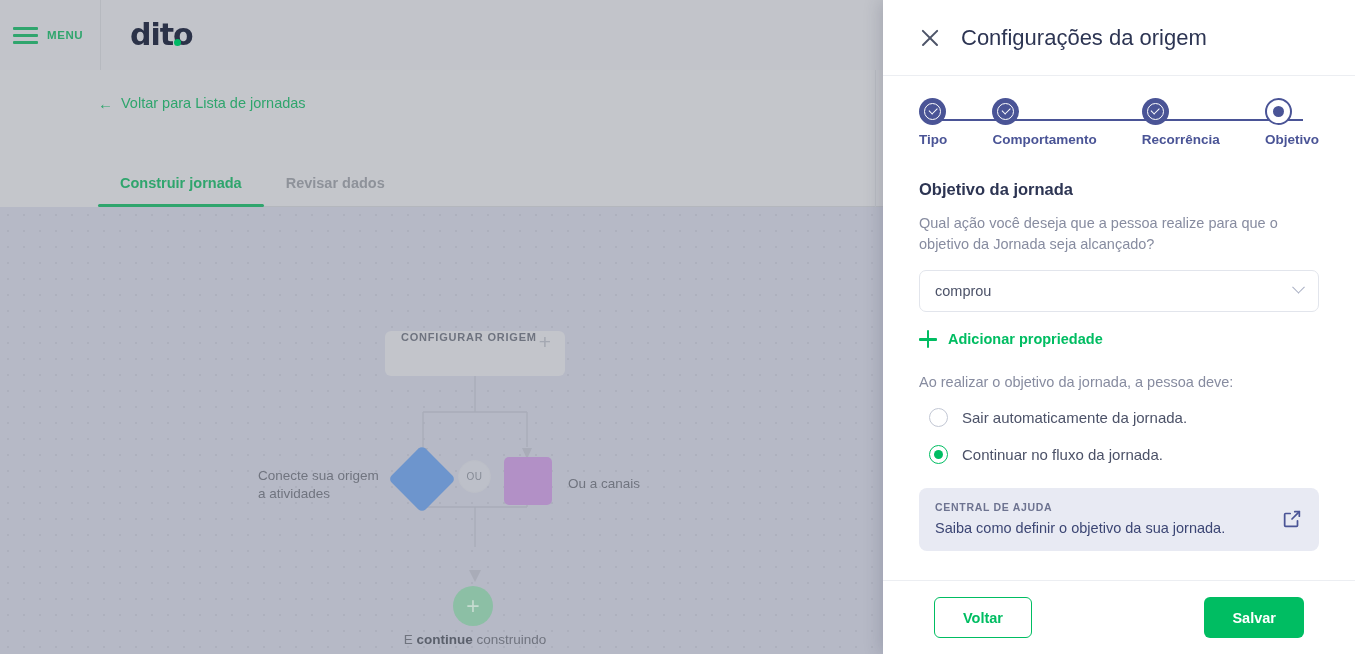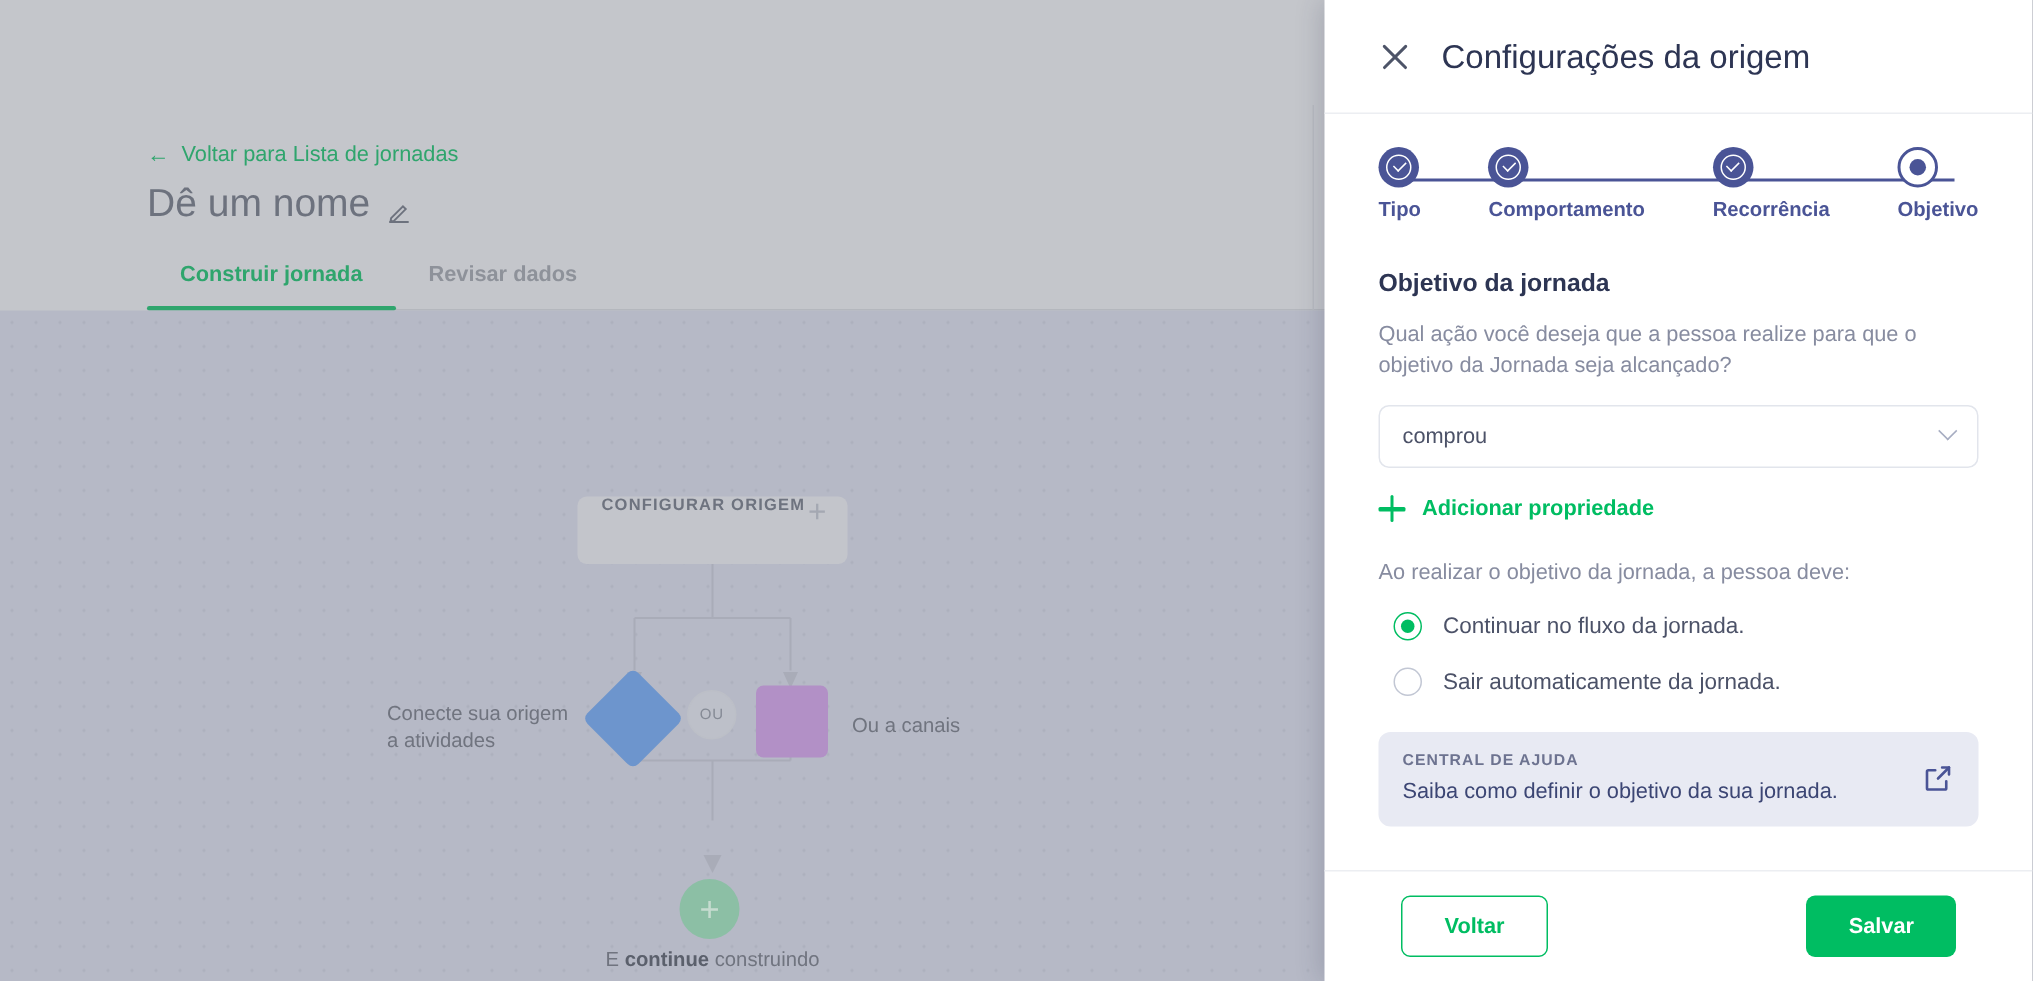--- a/index.html
+++ b/index.html
@@ -482,36 +482,41 @@
     min-width: 96px;
   }
 </style>
 </head>
 <body>
 
 <div id="app">
 
   <div class="bg-app">
 
+    <div class="topbar">
+      <div class="menu-zone">
+        <div class="hamburger">
+          <span></span>
+            <span></span>
+            <span></span>
+        </div>
+        <div class="menu-label">MENU</div>
+      </div>
+      <div class="brand">
+        <span>dito</span>
+        <span class="dot"></span>
+      </div>
+    </div>
 
     <div class="page-head">
       <div class="back-link">
         <span class="back-arrow">←</span>
         <span>Voltar para Lista de jornadas</span>
       </div>
 
-      <div class="page-title">
-        <span>Dê um nome</span>
-        <span class="edit-pencil">
-          <svg viewBox="0 0 24 24" width="18" height="18" fill="none" stroke="#6d727e" stroke-width="1.7" stroke-linecap="round">
-            <path d="M4 20h16"></path>
-              <path d="M5 16.5 15.5 6 18 8.5 7.5 19 4.5 19.5z"></path>
-          </svg>
-        </span>
-      </div>
 
       <div class="tabs">
         <div class="tab active">Construir jornada</div>
         <div class="tab">Revisar dados</div>
       </div>
       <div class="canvas-divider"></div>
     </div>
 
     <div class="canvas">
       <svg class="flow-svg" style="top:0">
@@ -605,28 +610,28 @@
       </div>
 
       <div class="add-prop">
         <span class="add-plus"></span>
         <span class="add-prop-label">Adicionar propriedade</span>
       </div>
 
       <div class="radio-intro">Ao realizar o objetivo da jornada, a pessoa deve:</div>
 
       <div class="radio-row">
+        <span class="radio"></span>
+        <span class="radio-label">Sair automaticamente da jornada.</span>
+      </div>
+      <div class="radio-row">
         <span class="radio checked">
             <span class="rdot"></span>
           </span>
         <span class="radio-label">Continuar no fluxo da jornada.</span>
-      </div>
-      <div class="radio-row">
-        <span class="radio"></span>
-        <span class="radio-label">Sair automaticamente da jornada.</span>
       </div>
 
       <div class="help-box">
         <div>
           <div class="help-kicker">CENTRAL DE AJUDA</div>
           <div class="help-text">Saiba como definir o objetivo da sua jornada.</div>
         </div>
         <span class="ext-icon">
           <svg viewBox="0 0 24 24" width="22" height="22" fill="none" stroke="#4a5496" stroke-width="1.9" stroke-linecap="round" stroke-linejoin="round">
             <path d="M15 4h5v5"></path>

